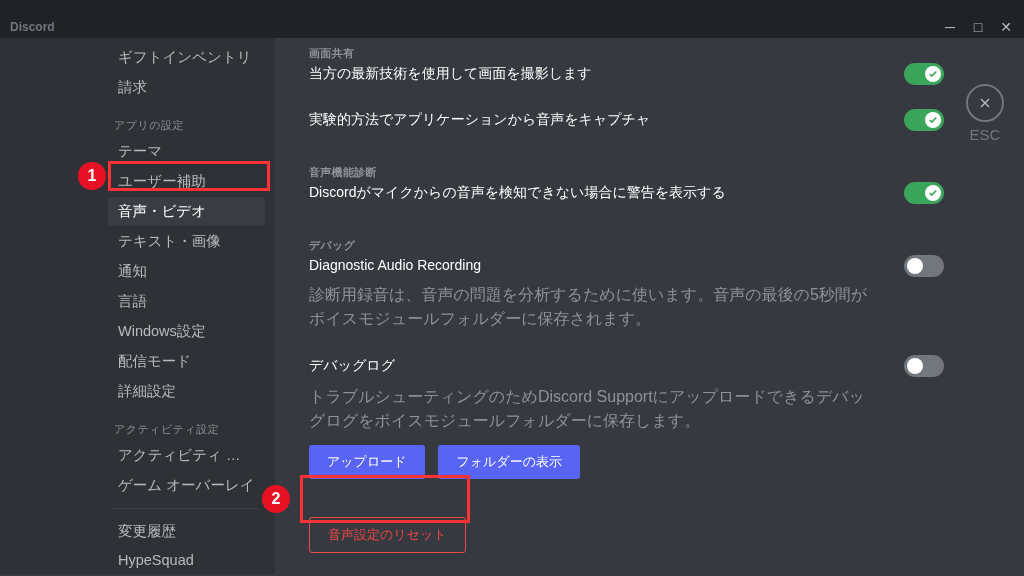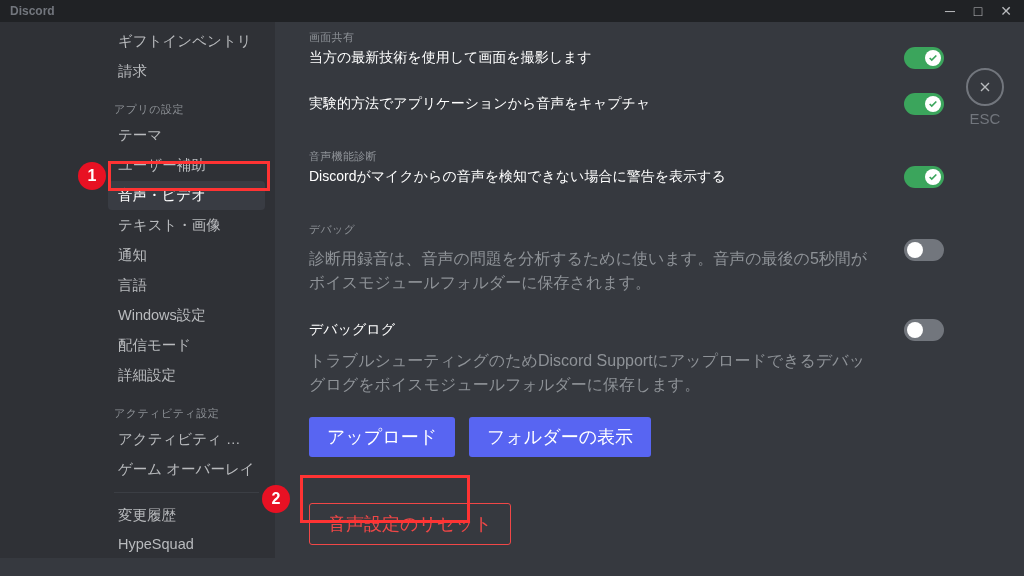--- a/index.html
+++ b/index.html
@@ -1,41 +1,41 @@
 <!DOCTYPE html>
 <html><head>
 <meta charset="utf-8">
 <style>
   html,body{margin:0;padding:0;width:1024px;height:576px;overflow:hidden;background:#36393f;font-family:"Hiragino Kaku Gothic Pro","Meiryo","Segoe UI",sans-serif;color:#dcddde;font-size:14px}
-  .titlebar{height:22px;background:#202225;display:flex;align-items:center;justify-content:space-between;padding:0 6px 0 10px}
+  .titlebar{height:22px;background:#202225;display:flex;align-items:center;justify-content:space-between;padding:16px 6px 0 10px}
   .titlebar .app-name{color:#72767d;font-size:12px;font-weight:600}
   .winbtns{display:flex;gap:4px}
   .winbtn{width:24px;height:16px;color:#b9bbbe;font-size:14px;display:flex;align-items:center;justify-content:center;cursor:pointer}
   .body{display:flex;height:536px}
   .sidebar{width:275px;background:#2f3136;height:100%;padding:4px 10px 0 0;box-sizing:border-box;overflow:hidden}
   .side-inner{padding-left:108px}
   .cat{color:#8e9297;font-size:11px;font-weight:400;margin:16px 0 4px 6px;letter-spacing:0.5px}
   .item{color:#b9bbbe;padding:5px 10px;border-radius:4px;font-size:14.5px;margin:1px 0;cursor:pointer;white-space:nowrap;overflow:hidden;text-overflow:ellipsis}
   .item.active{background:#393c43;color:#fff}
   .sep{height:1px;background:#3b3e44;margin:8px 6px}
   .content{flex:1;position:relative;padding:8px 80px 0 34px;box-sizing:border-box;overflow:hidden}
-  .section-label{color:#8e9297;font-size:11px;font-weight:400;letter-spacing:0.3px}
+  .section-label{color:#8e9297;font-size:11px;font-weight:700;letter-spacing:0.3px}
   .row{display:flex;align-items:flex-start;justify-content:center;gap:28px}
   .row .txt{flex:1}
   .row-title{color:#fff;font-size:14px;font-weight:500;margin-top:4px}
   .row-desc{color:#8e9297;font-size:16px;margin-top:10px;line-height:1.5}
   .toggle{width:40px;height:22px;border-radius:12px;position:relative;flex-shrink:0;margin-top:2px}
   .toggle .knob{position:absolute;width:16px;height:16px;border-radius:50%;background:#fff;top:3px;display:flex;align-items:center;justify-content:center}
   .toggle.on{background:#3ba55c}
   .toggle.on .knob{right:3px}
   .toggle.on .knob svg{width:10px;height:10px}
   .toggle.off{background:#72767d}
   .toggle.off .knob{left:3px}
   .gap{height:22px}
-  .btn{display:inline-block;padding:8px 18px;border-radius:3px;font-size:18px;cursor:pointer;margin-right:10px;margin-top:20px}
+  .btn{display:inline-block;padding:8px 18px;border-radius:3px;font-size:13px;cursor:pointer;margin-right:10px;margin-top:12px}
   .btn.primary{background:#5865f2;color:#fff}
   .btn.danger{border:1px solid #f04747;color:#f04747;background:transparent}
   .esc{position:absolute;top:46px;right:20px;text-align:center;color:#72767d;font-size:15px}
   .esc .circle{width:34px;height:34px;border-radius:50%;border:2px solid #72767d;display:flex;align-items:center;justify-content:center;margin-bottom:4px;cursor:pointer}
   .esc .circle svg{width:16px;height:16px;stroke:#b9bbbe}
   .annot{position:absolute;border:3px solid #f33;box-sizing:border-box;pointer-events:none}
   .annot-num{position:absolute;width:28px;height:28px;border-radius:50%;background:#e81123;color:#fff;font-weight:700;font-size:16px;display:flex;align-items:center;justify-content:center;pointer-events:none}
 </style>
 </head>
 <body>
@@ -127,20 +127,21 @@
               <path d="M4 12l5 5L20 6"></path>
             </svg>
           </div>
         </div>
     </div>
 
     <div style="height:34px"></div>
     <div class="section-label">デバッグ</div>
     <div class="row">
       <div class="txt">
+        <div class="row-title">Diagnostic Audio Recording</div>
         <div class="row-desc">診断用録音は、音声の問題を分析するために使います。音声の最後の5秒間がボイスモジュールフォルダーに保存されます。</div>
       </div>
       <div class="toggle off">
           <div class="knob"></div>
         </div>
     </div>
 
     <div style="height:22px"></div>
     <div class="row">
       <div class="txt">

